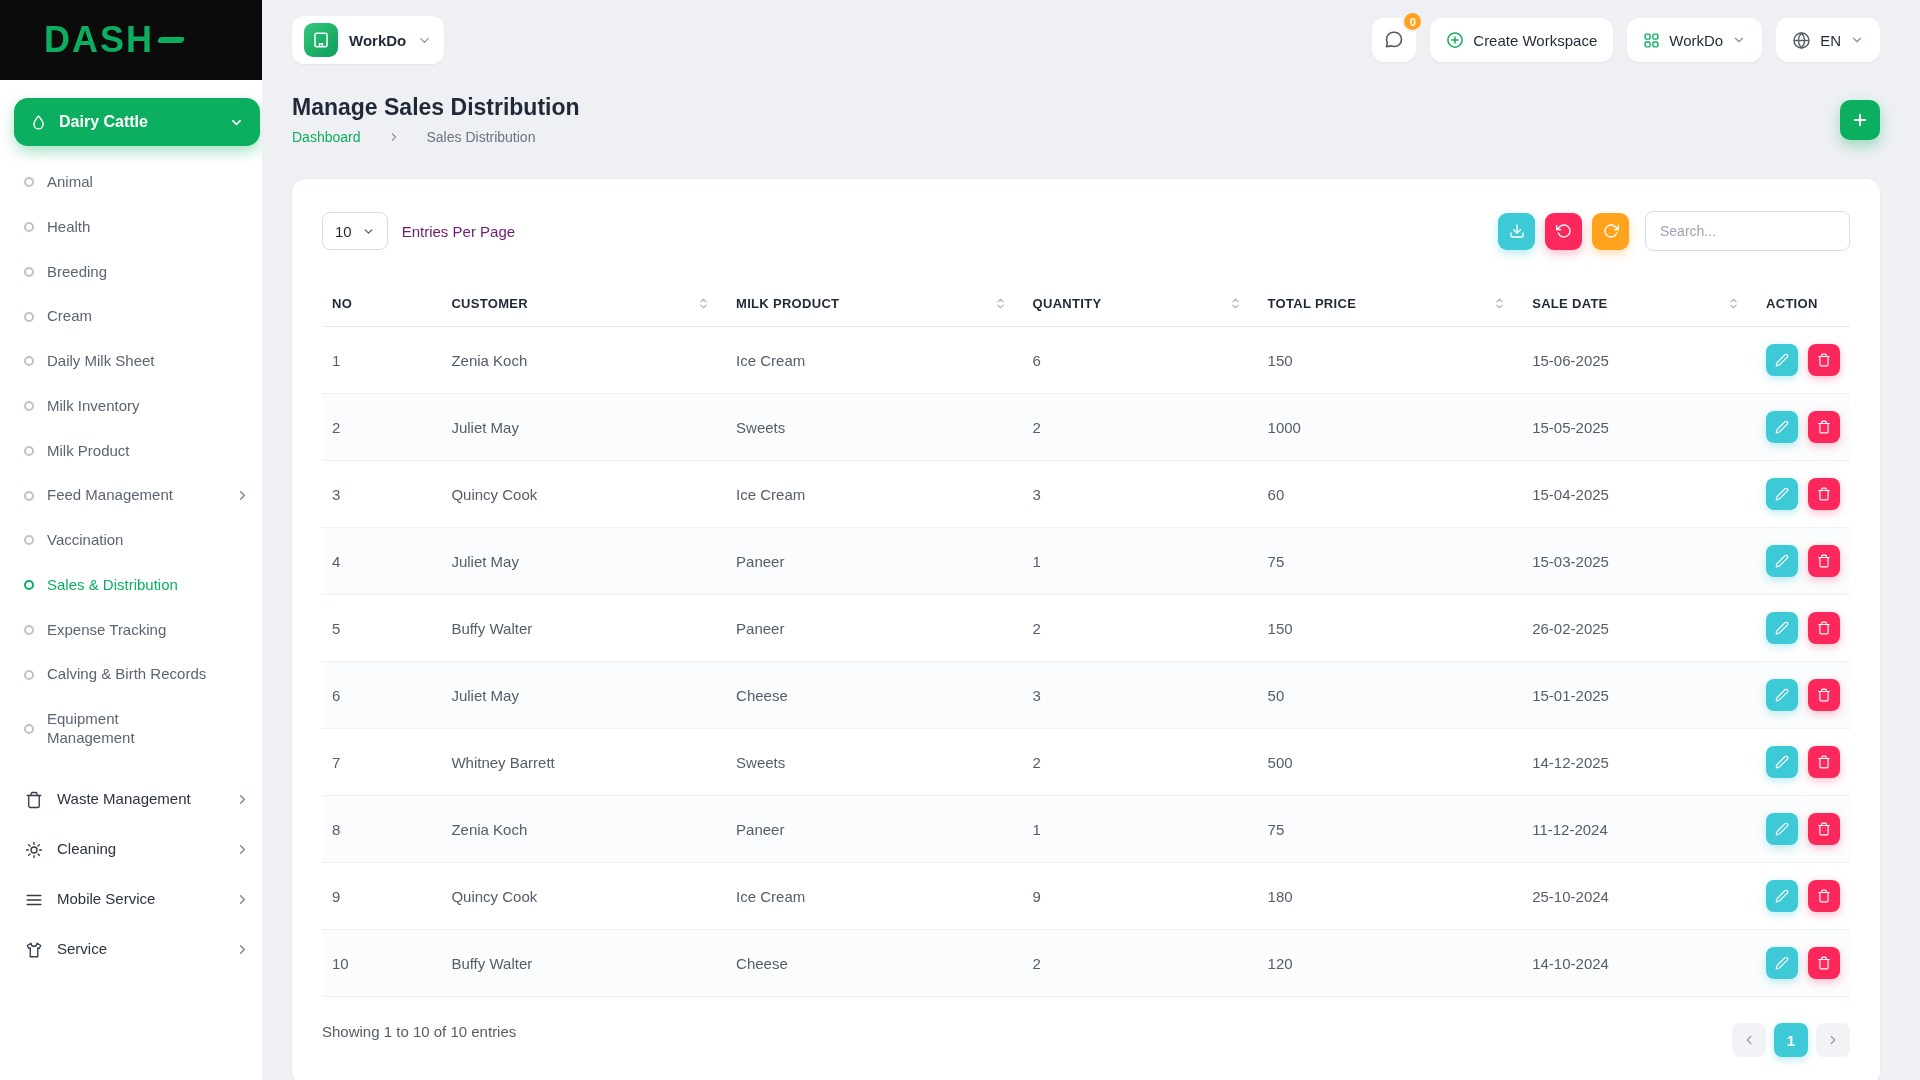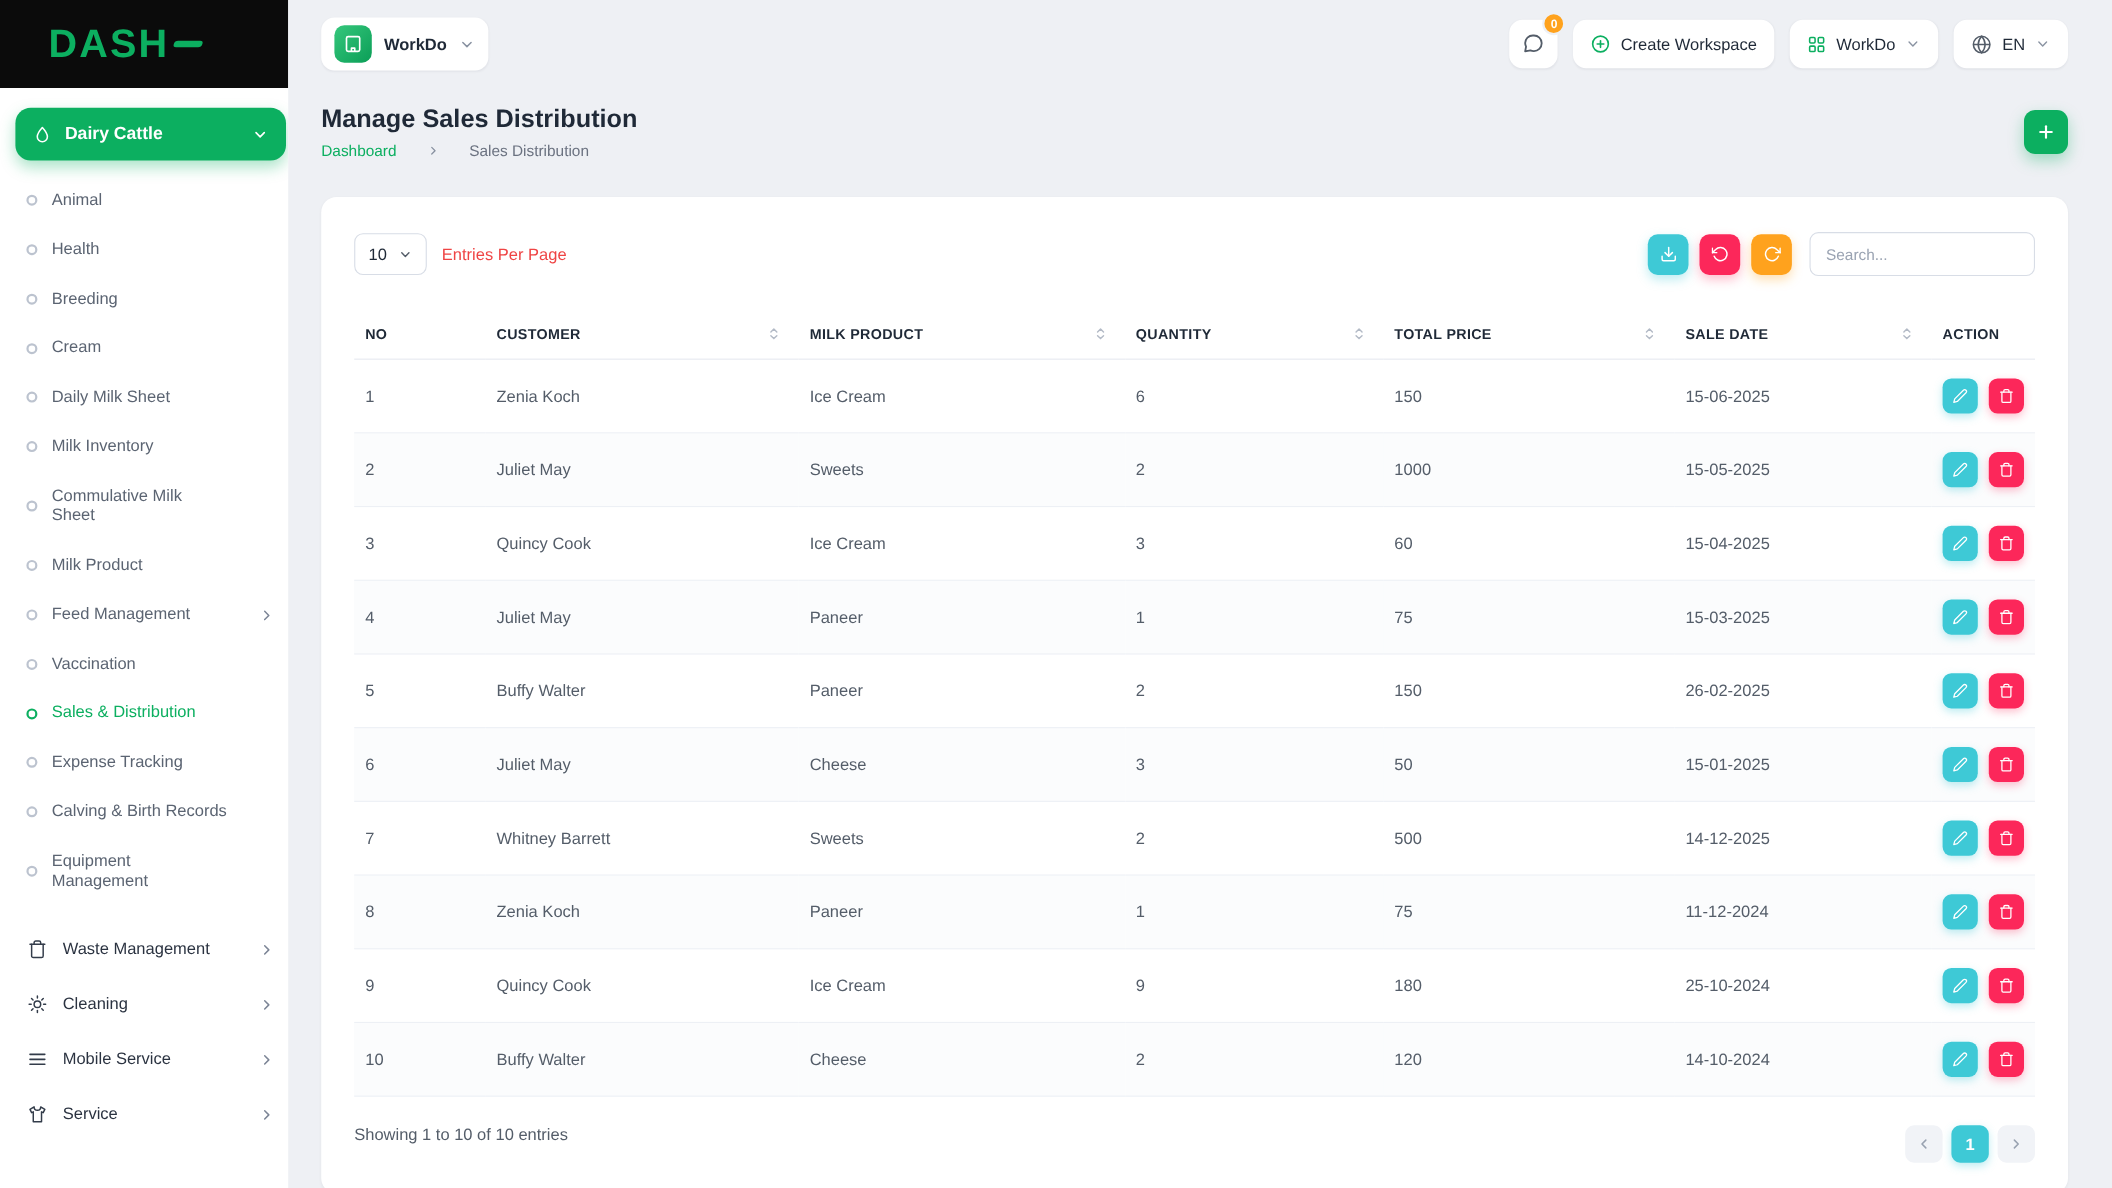--- a/index.html
+++ b/index.html
@@ -108,21 +108,21 @@
     margin:34px 40px 0 30px; background:#fff; border-radius:14px;
     padding:32px 30px 28px 30px; box-shadow:0 1px 3px rgba(15,23,42,.05);
   }
   .controls { display:flex; align-items:center; margin-bottom:30px; }
   .entries-select {
     border:1px solid #d8dde6; border-radius:8px; height:38px; padding:0 12px;
     display:flex; align-items:center; gap:10px; font-size:15px; color:#1f2937;
     cursor:pointer; background:#fff;
   }
   .entries-select .chev-d { color:#545d69; display:flex; }
-  .entries-label { margin-left:14px; font-size:15px; color:#ef4444; font-weight:500; }
+  .entries-label { margin-left:14px; font-size:15px; color:#701a75; font-weight:500; }
   .controls .spacer { flex:1; }
   .tool-btn {
     width:37px; height:37px; border:none; border-radius:9px; color:#fff;
     display:flex; align-items:center; justify-content:center; cursor:pointer;
     margin-left:10px;
   }
   .tool-btn.dl { background:#3ec9d6; box-shadow:0 4px 10px rgba(62,201,214,.35); }
   .tool-btn.undo { background:#fc275a; box-shadow:0 4px 10px rgba(252,39,90,.3); }
   .tool-btn.refresh { background:#ffa21d; box-shadow:0 4px 10px rgba(255,162,29,.35); }
   .search-input {
@@ -211,24 +211,20 @@
             <span class="bullet"></span>
             <span class="side-label">Cream</span>
           </div>
           <div class="side-item">
             <span class="bullet"></span>
             <span class="side-label">Daily Milk Sheet</span>
           </div>
           <div class="side-item">
             <span class="bullet"></span>
             <span class="side-label">Milk Inventory</span>
-          </div>
-          <div class="side-item two-line">
-            <span class="bullet"></span>
-            <span class="side-label">Commulative Milk Sheet</span>
           </div>
           <div class="side-item">
             <span class="bullet"></span>
             <span class="side-label">Milk Product</span>
           </div>
           <div class="side-item">
             <span class="bullet"></span>
             <span class="side-label">Feed Management</span>
             <span class="chev">
               <svg width="15" height="15" viewBox="0 0 24 24" fill="none" stroke="currentColor" stroke-width="2.2" stroke-linecap="round" stroke-linejoin="round">

